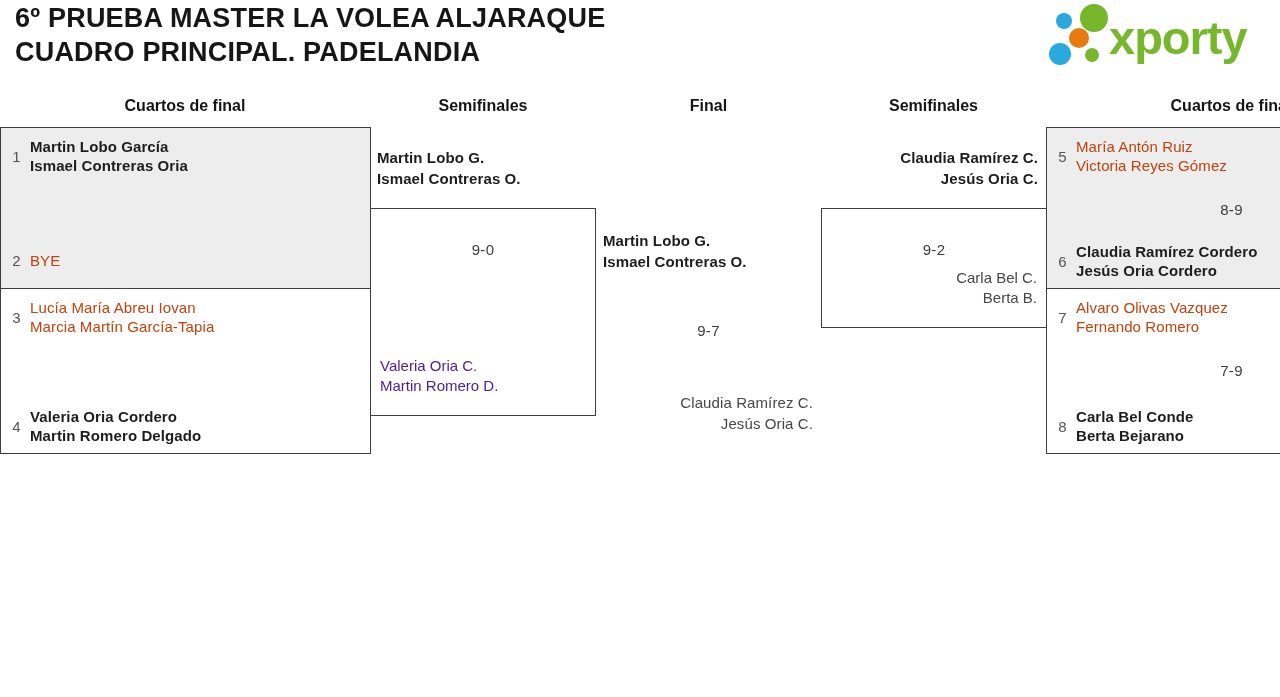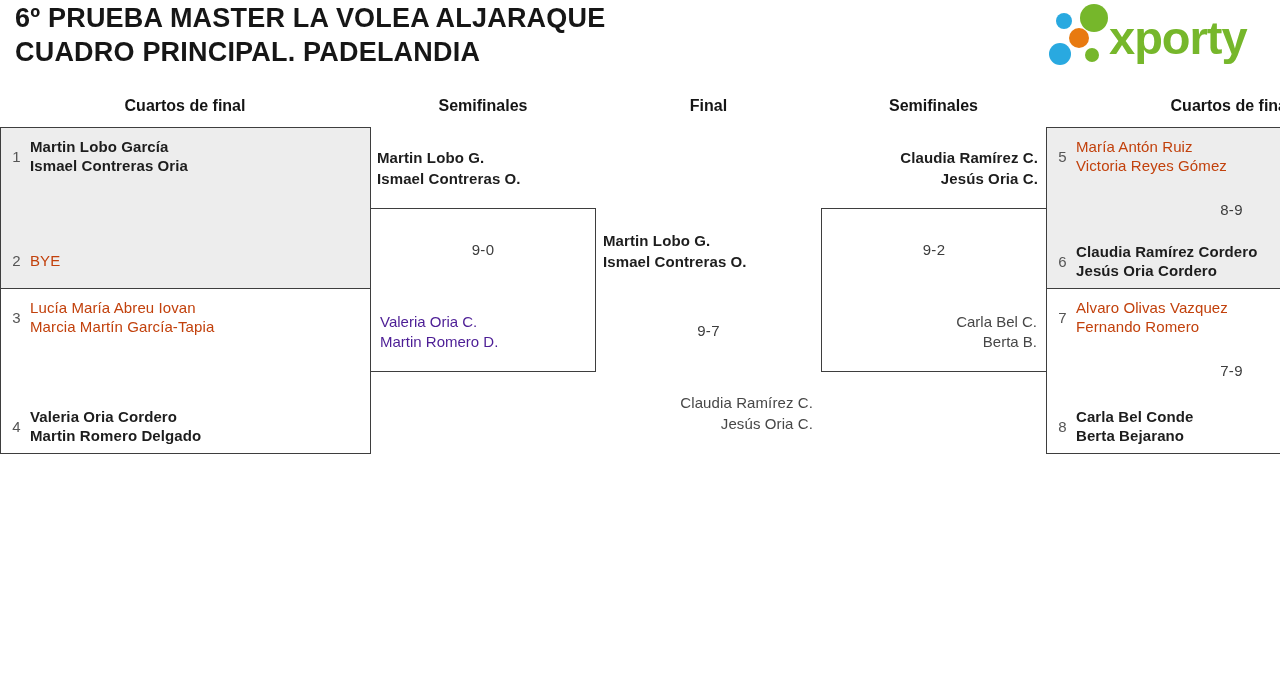--- a/index.html
+++ b/index.html
@@ -25,22 +25,22 @@
   #colh-f  {left:596px;width:225px;}
   #colh-sfr{left:821px;width:225px;}
   #colh-qfr{left:1046px;width:370px;}
   
   .box{
     position:absolute;box-sizing:border-box;border:1px solid #3e3e3e;background:#fff;
   }
   .box.gray{background:#ededed;}
   #qf1{left:0;top:127px;width:371px;height:162px;}
   #qf2{left:0;top:288px;width:371px;height:166px;}
-  #sf1-box{left:370px;top:208px;width:226px;height:164px;}
-  #sf2-box{left:821px;top:208px;width:226px;height:164px;}
+  #sf1-box{left:370px;top:208px;width:226px;height:208px;}
+  #sf2-box{left:821px;top:208px;width:226px;height:120px;}
   #qf3{left:1046px;top:127px;width:371px;height:162px;}
   #qf4{left:1046px;top:288px;width:371px;height:166px;}
   
   .seed-row{position:absolute;left:9px;display:flex;align-items:center;gap:7px;}
   .row-top{top:9px;}
   .row-bottom{bottom:8px;}
   .row-bye{bottom:18px;}
   .seed{width:13px;text-align:center;font-size:15px;color:#555555;flex:none;}
   .team{font-size:15px;line-height:19px;color:#c2410c;letter-spacing:0.1px;white-space:nowrap;}
   .team.winner{font-weight:700;color:#1d1d1d;}

